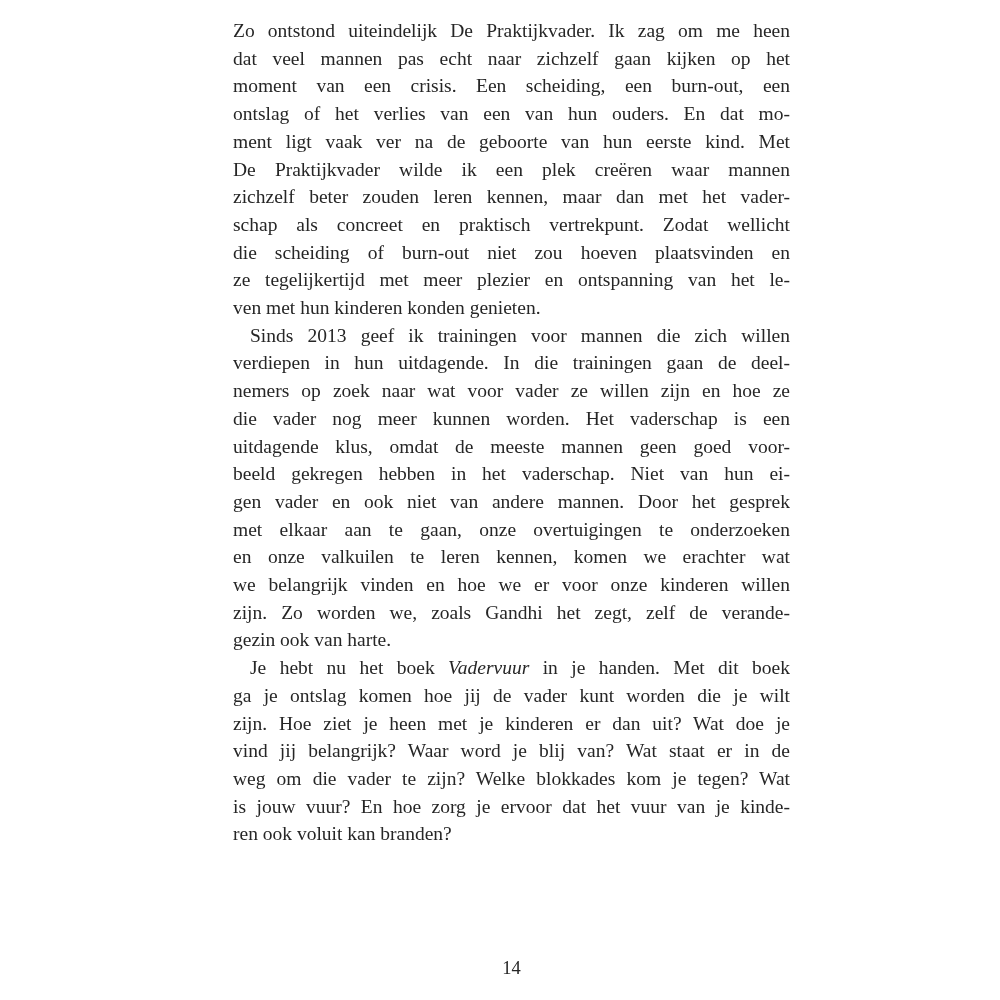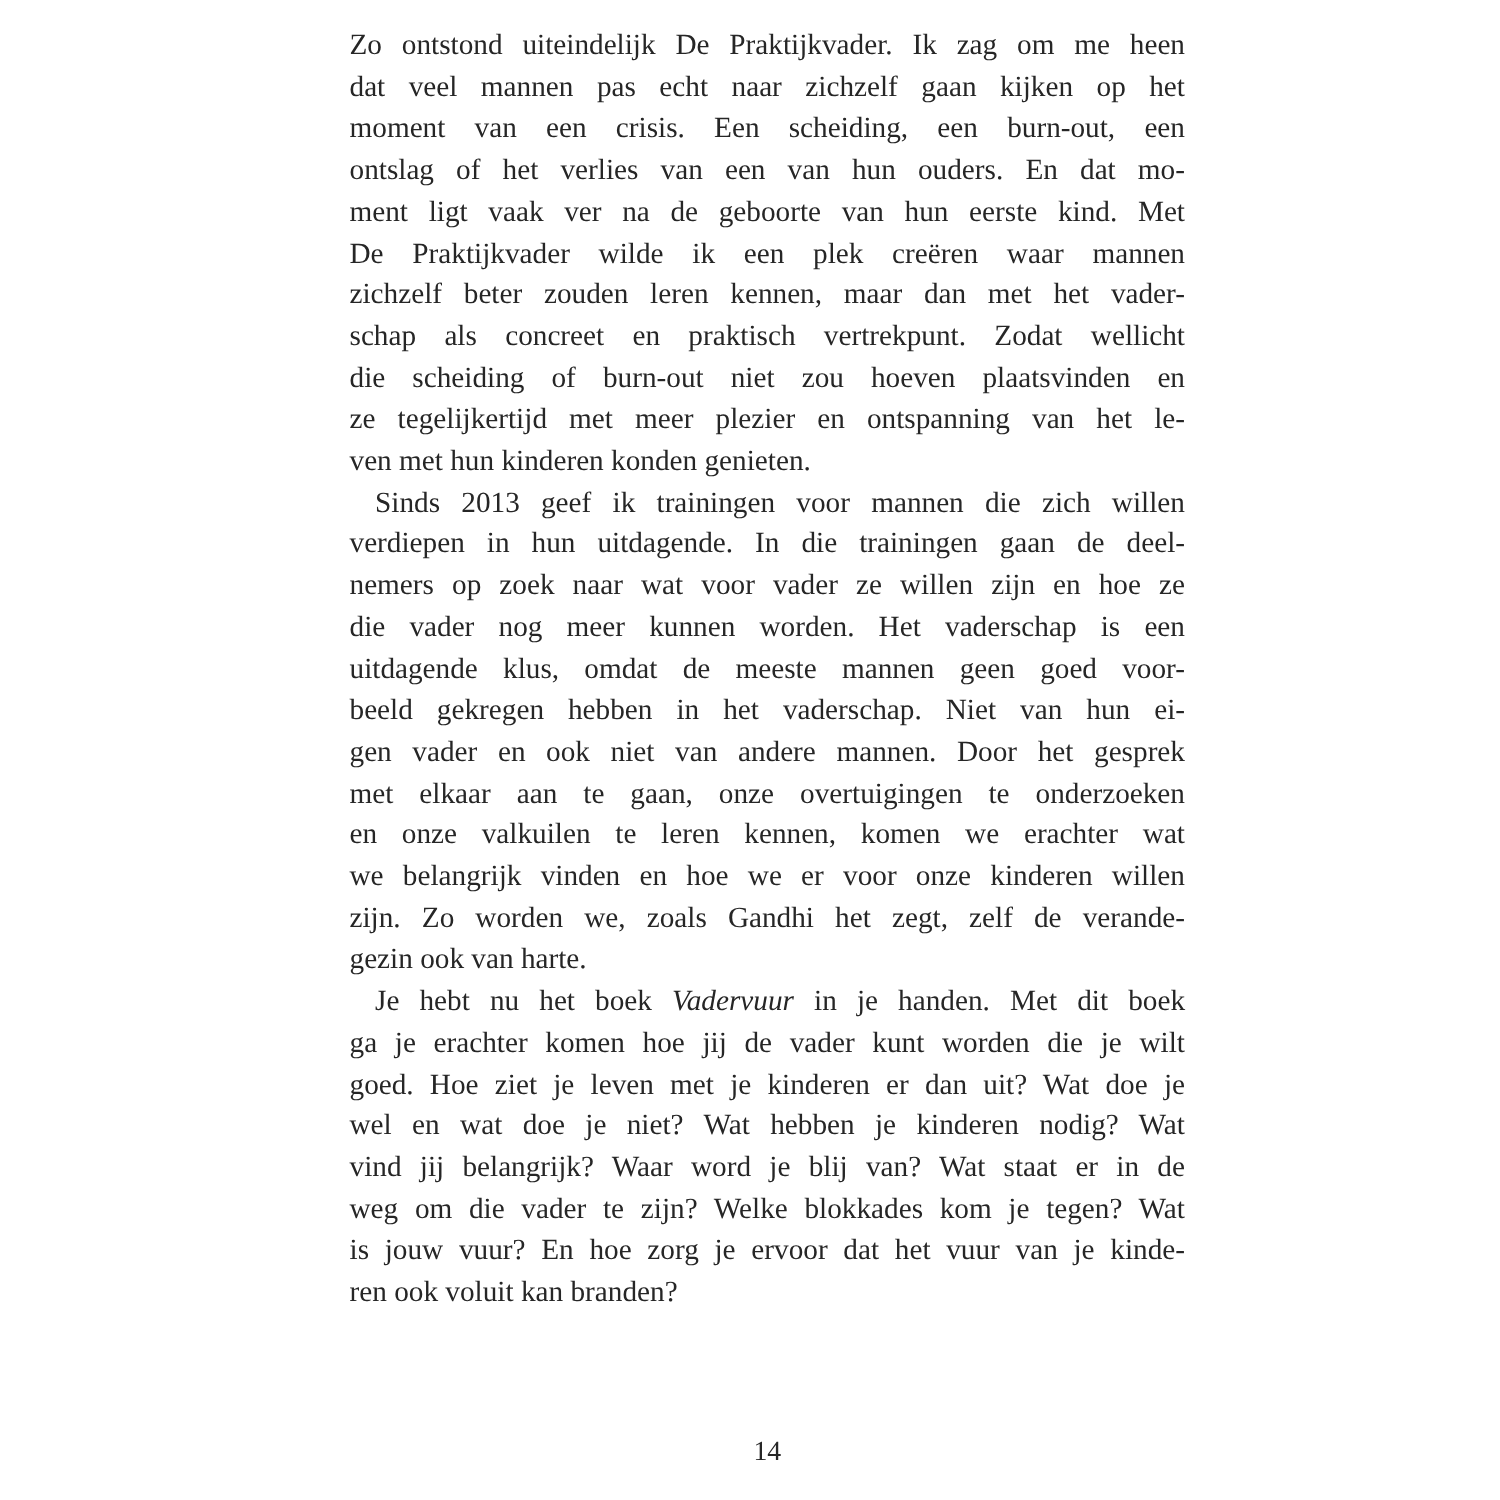--- a/index.html
+++ b/index.html
@@ -79,23 +79,22 @@
         <div class="line"><span>beeld gekregen hebben in het vaderschap. Niet van hun ei-</span></div>
         <div class="line"><span>gen vader en ook niet van andere mannen. Door het gesprek</span></div>
         <div class="line"><span>met elkaar aan te gaan, onze overtuigingen te onderzoeken</span></div>
         <div class="line"><span>en onze valkuilen te leren kennen, komen we erachter wat</span></div>
         <div class="line"><span>we belangrijk vinden en hoe we er voor onze kinderen willen</span></div>
         <div class="line"><span>zijn. Zo worden we, zoals Gandhi het zegt, zelf de verande-</span></div>
         <div class="line last"><span>gezin ook van harte.</span></div>
       </div>
       <div class="paragraph">
         <div class="line indent"><span>Je hebt nu het boek </span><em>Vadervuur</em><span> in je handen. Met dit boek</span></div>
-        <div class="line"><span>ga je erachter komen hoe jij de vader kunt worden die je wilt</span></div>
-        <div class="line"><span>goed. Hoe ziet je leven met je kinderen er dan uit? Wat doe je</span></div>
-        <div class="line"><span>wel en wat doe je niet? Wat hebben je kinderen nodig? Wat</span></div>
+        <div class="line"><span>ga je ontslag komen hoe jij de vader kunt worden die je wilt</span></div>
+        <div class="line"><span>zijn. Hoe ziet je heen met je kinderen er dan uit? Wat doe je</span></div>
         <div class="line"><span>vind jij belangrijk? Waar word je blij van? Wat staat er in de</span></div>
         <div class="line"><span>weg om die vader te zijn? Welke blokkades kom je tegen? Wat</span></div>
         <div class="line"><span>is jouw vuur? En hoe zorg je ervoor dat het vuur van je kinde-</span></div>
         <div class="line last"><span>ren ook voluit kan branden?</span></div>
       </div>
     </div>
   <div class="page-number">14</div>
 </div>
 
 </body></html>

